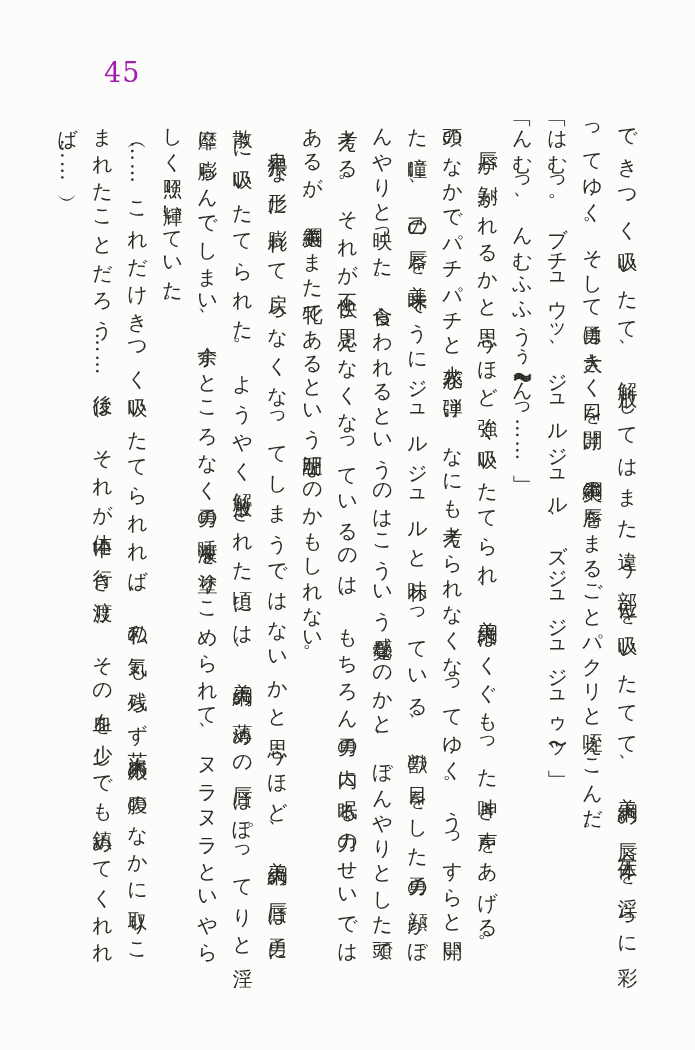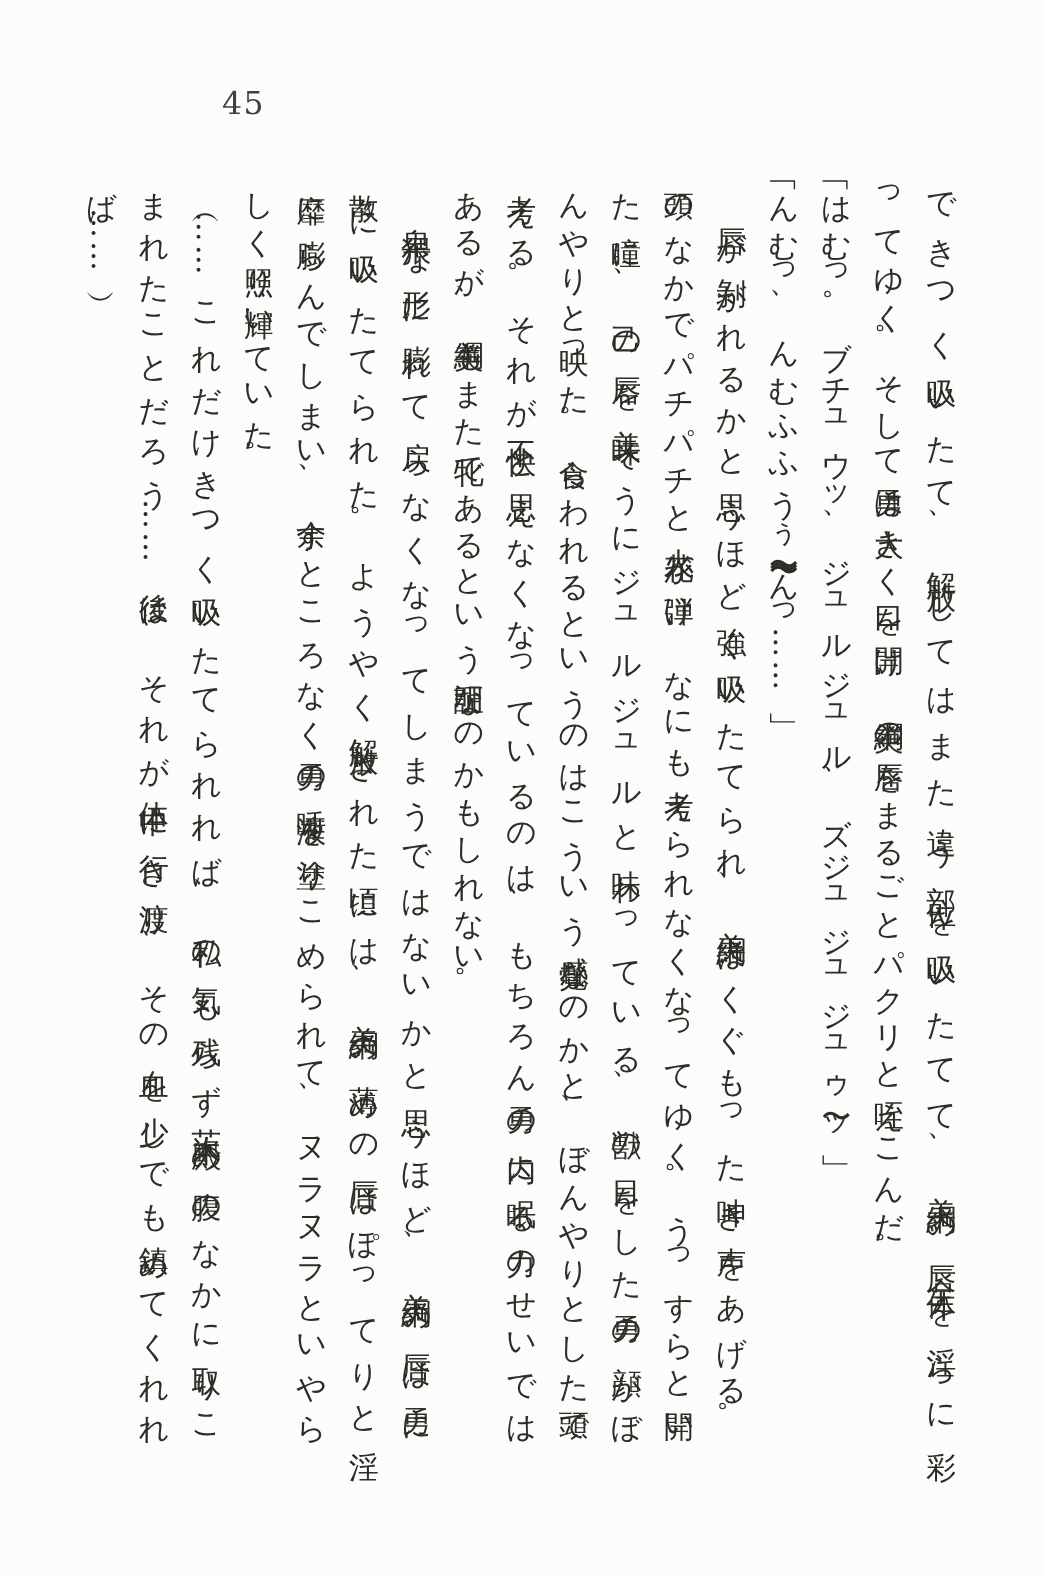--- a/index.html
+++ b/index.html
@@ -10,24 +10,23 @@
   }
   .page{
     position:relative;
     width:695px;height:1050px;
     background:#fcfcfb;
     overflow:hidden;
   }
   .page-number{
     position:absolute;
     top:57px;left:104px;
-    font-size:21px;
+    font-size:27px;
     letter-spacing:1px;
-    color:#404040;
-    margin-left:44px;
+    color:#a21caf;
   }
   .text-area{
     position:absolute;
     top:114px;right:50px;
     height:840px;
     writing-mode:vertical-rl;
     -webkit-writing-mode:vertical-rl;
     text-orientation:mixed;
     font-size:20px;
     line-height:35px;

